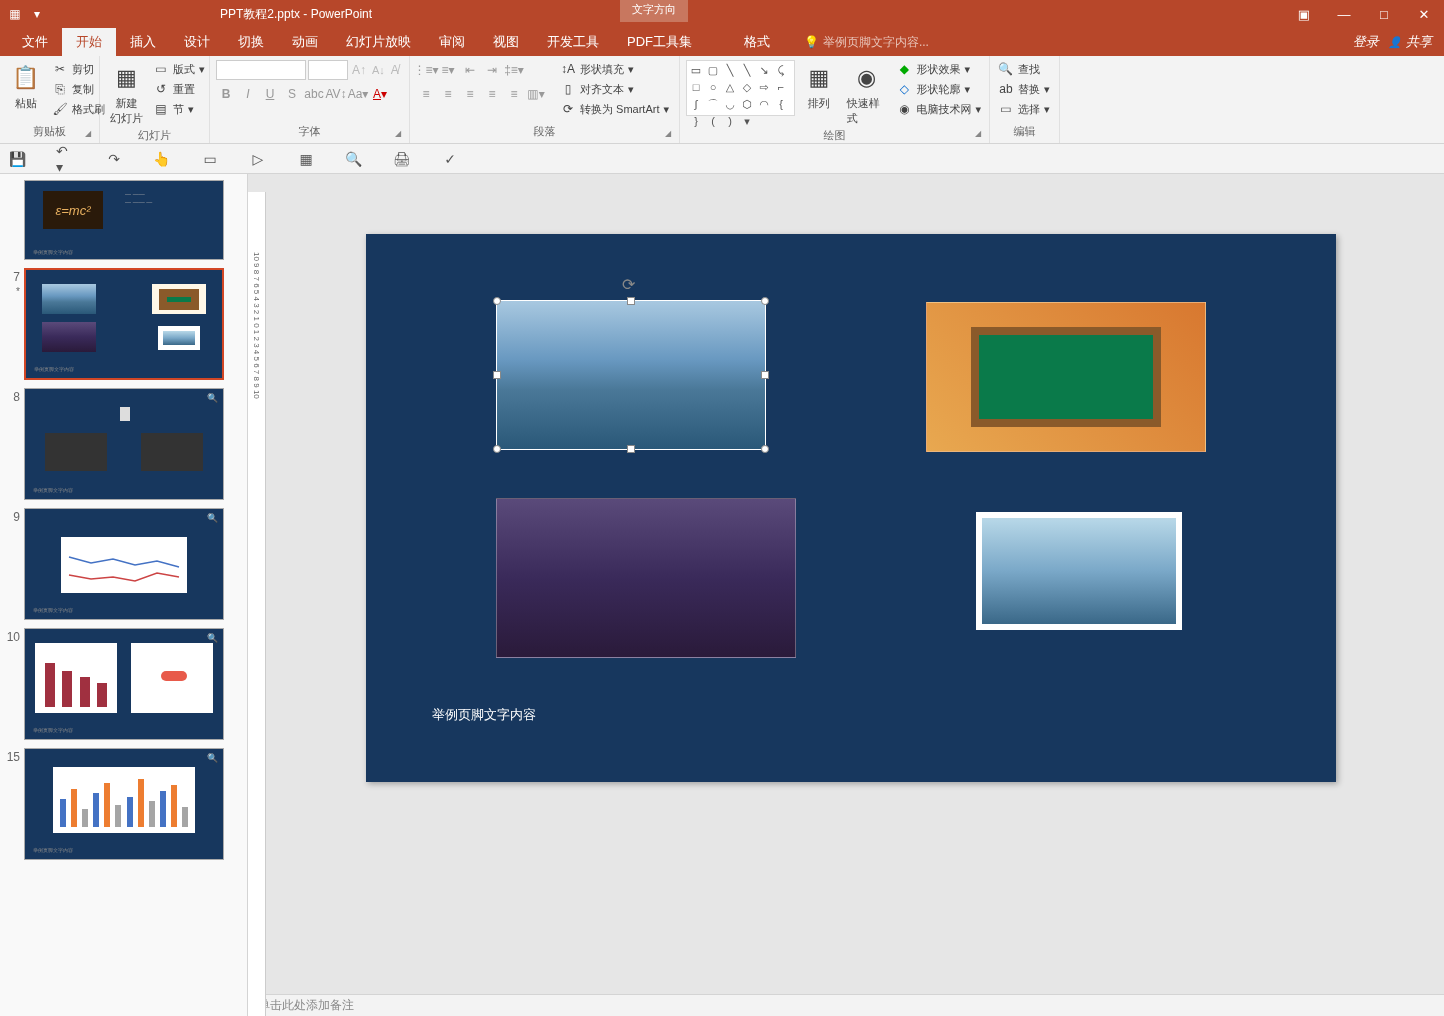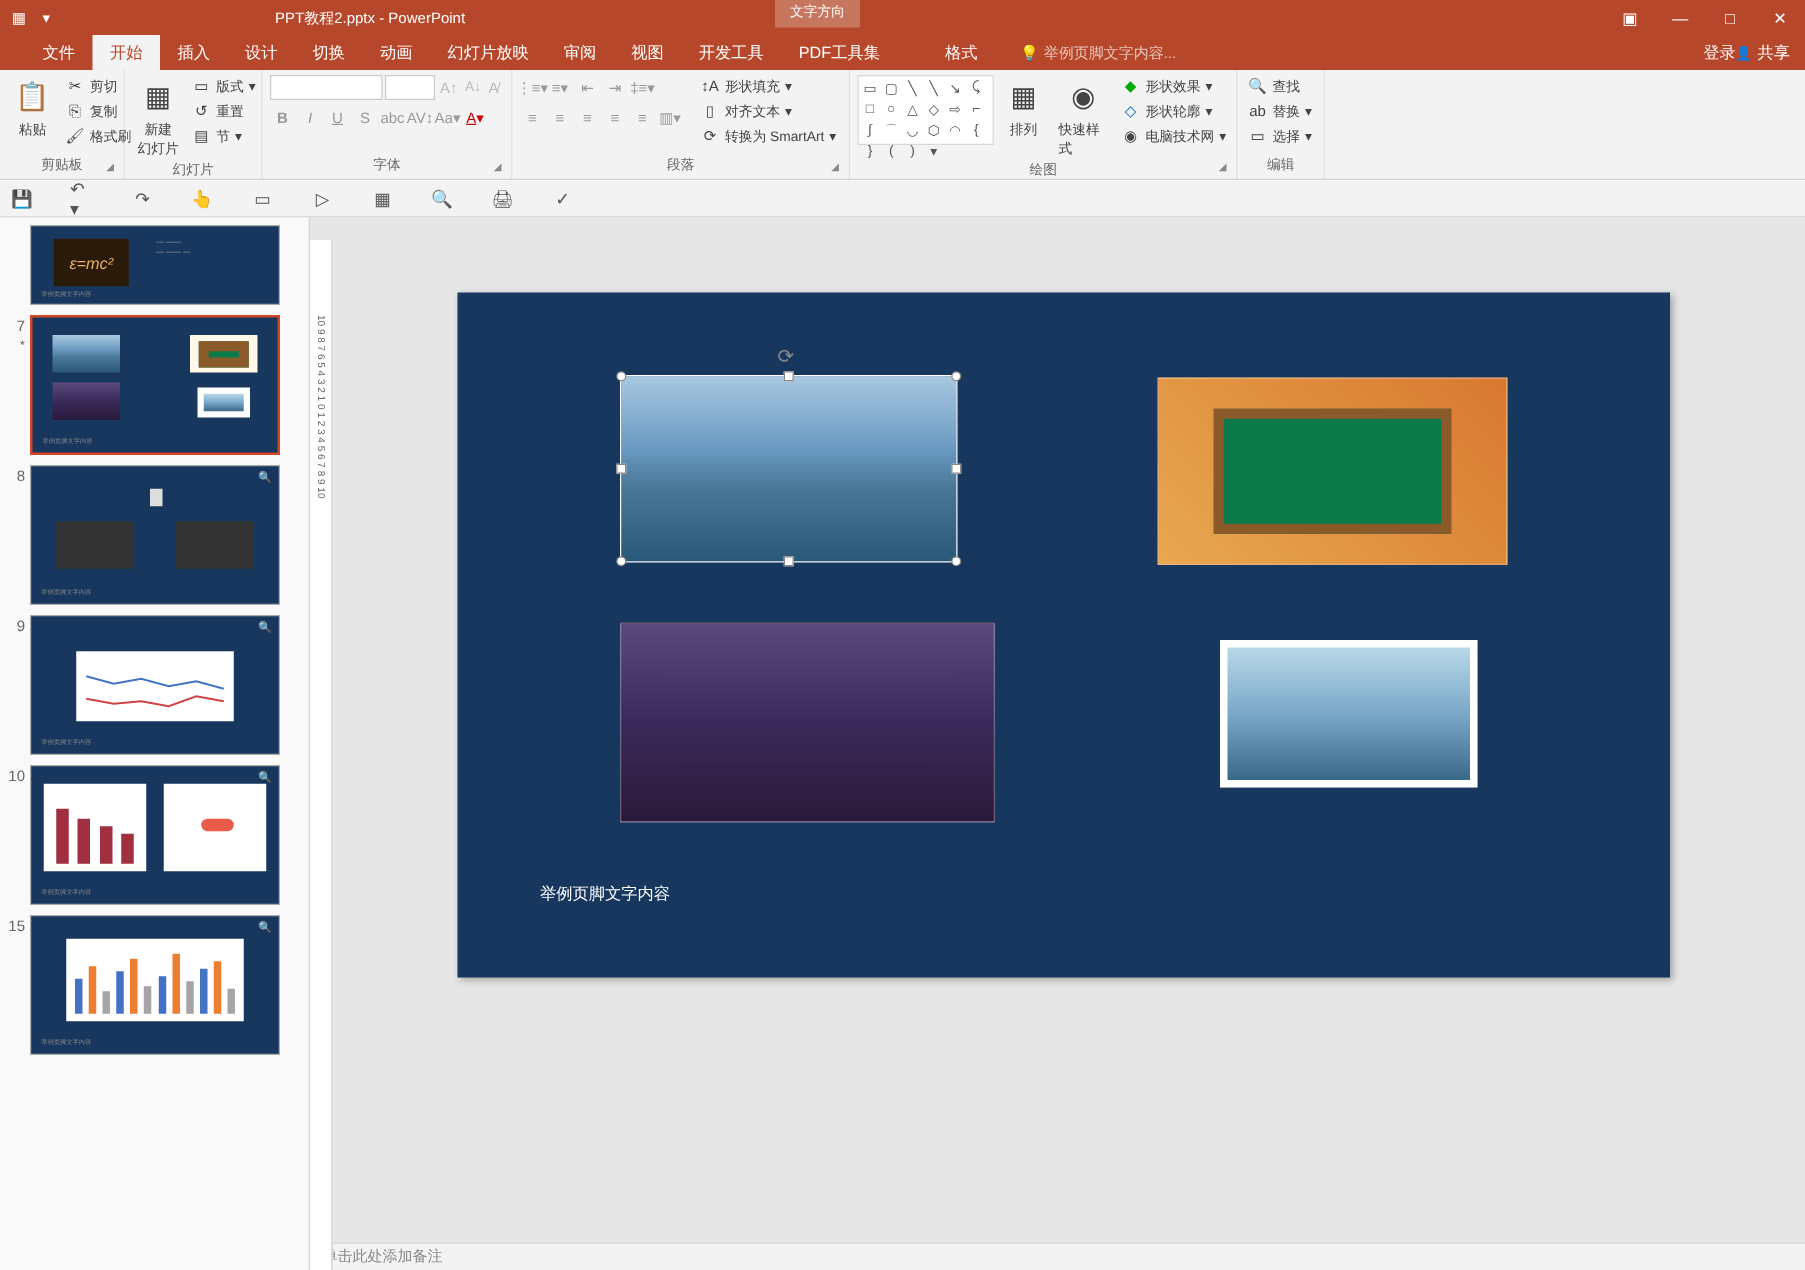--- a/index.html
+++ b/index.html
@@ -6,26 +6,26 @@
 body { background: #e6e6e6; overflow: hidden; width: 1444px; height: 1016px; }
 
 .titlebar { background: #b7472a; height: 28px; display: flex; align-items: center; color: #fff; font-size: 12px; position: relative; }
 .qat { display: flex; gap: 8px; padding: 0 8px; align-items: center; }
 .qat span { width: 14px; height: 14px; display: inline-flex; align-items: center; justify-content: center; font-size: 12px; }
 .title-center { position: absolute; left: 220px; display: flex; align-items: center; }
 .contextual-tab { position: absolute; left: 620px; top: 0; background: #c8775f; padding: 2px 12px; height: 22px; font-size: 11px; }
 .win-controls { position: absolute; right: 0; display: flex; gap: 0; }
 .win-controls span { width: 40px; height: 28px; display: flex; align-items: center; justify-content: center; font-size: 13px; }
 
-.ribbon-tabs { background: #b7472a; height: 28px; display: flex; align-items: center; color: #fff; font-size: 13px; padding-left: 20px; }
+.ribbon-tabs { background: #b7472a; height: 28px; display: flex; align-items: center; color: #fff; font-size: 13px; padding-left: 8px; }
 .ribbon-tabs .tab { padding: 6px 14px; cursor: pointer; }
 .ribbon-tabs .tab.active { background: #f3f3f3; color: #b7472a; }
 .ribbon-tabs .tab.format { margin-left: 0; }
 .ribbon-tabs .tell-me { margin-left: 20px; color: #e8c4b9; display: flex; align-items: center; gap: 4px; font-size: 12px; }
-.ribbon-tabs .right { margin-left: auto; display: flex; align-items: center; padding-right: 12px; }
+.ribbon-tabs .right { margin-left: auto; display: flex; align-items: center; gap: 10px; padding-right: 12px; font-style: italic; }
 
 .ribbon { background: #f3f3f3; height: 88px; display: flex; border-bottom: 1px solid #d4d4d4; font-size: 11px; color: #444; }
 .ribbon-group { padding: 4px 6px 2px 6px; border-right: 1px solid #e0e0e0; display: flex; flex-direction: column; justify-content: space-between; position: relative; }
 .ribbon-group-label { text-align: center; font-size: 11px; color: #666; margin-top: auto; padding-bottom: 2px; }
 .ribbon-group-content { display: flex; gap: 4px; align-items: flex-start; flex: 1; }
 .rb-btn-lg { display: flex; flex-direction: column; align-items: center; padding: 2px 4px; gap: 2px; }
 .rb-btn-lg .ico { width: 32px; height: 32px; display: flex; align-items: center; justify-content: center; font-size: 22px; }
 .rb-stack { display: flex; flex-direction: column; gap: 2px; }
 .rb-item { display: flex; align-items: center; gap: 4px; padding: 1px 2px; white-space: nowrap; }
 .rb-item .ico-sm { width: 16px; height: 16px; display: flex; align-items: center; justify-content: center; font-size: 12px; }
@@ -301,21 +301,21 @@
   <span>🔍</span>
   <span>🖨</span>
   <span>✓</span>
 </div>
 
 <div class="workspace">
 
   <div class="slide-panel">
     <div class="thumb-wrap">
       <div class="thumb-num"></div>
-      <div class="thumb" style="height:64px">
+      <div class="thumb" style="height:80px">
         <div style="position:absolute;left:18px;top:10px;width:60px;height:38px;background:#2a1a0a;color:#e8b060;font-style:italic;font-size:13px;display:flex;align-items:center;justify-content:center">ε=mc²</div>
         <div style="position:absolute;left:100px;top:10px;font-size:6px;color:#aaa;line-height:1.3">— ——<br>— —— —</div>
         <div style="position:absolute;left:8px;bottom:4px;font-size:5px;color:#888">举例页脚文字内容</div>
       </div>
     </div>
     <div class="thumb-wrap">
       <div class="thumb-num"><span>7</span><br><span style="font-size:10px">*</span></div>
       <div class="thumb selected" style="height:112px">
         <div class="thumb-mini mountain" style="position:absolute;left:16px;top:14px;width:54px;height:30px"></div>
         <div class="thumb-mini chalkboard" style="position:absolute;right:16px;top:14px;width:54px;height:30px">

